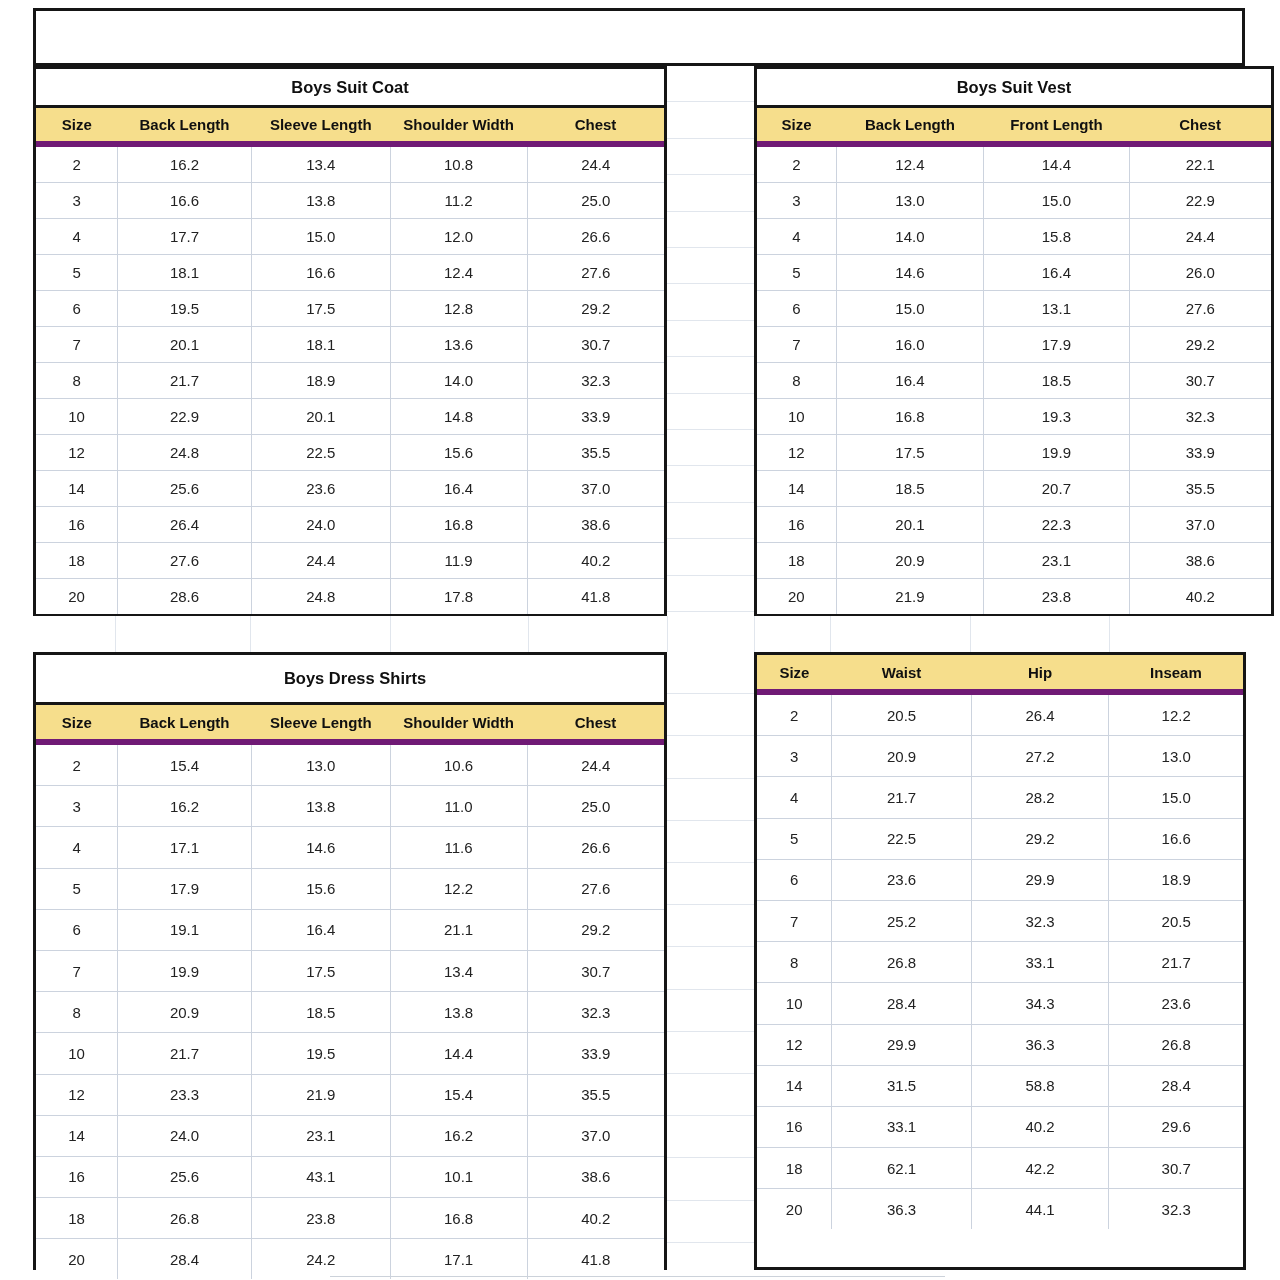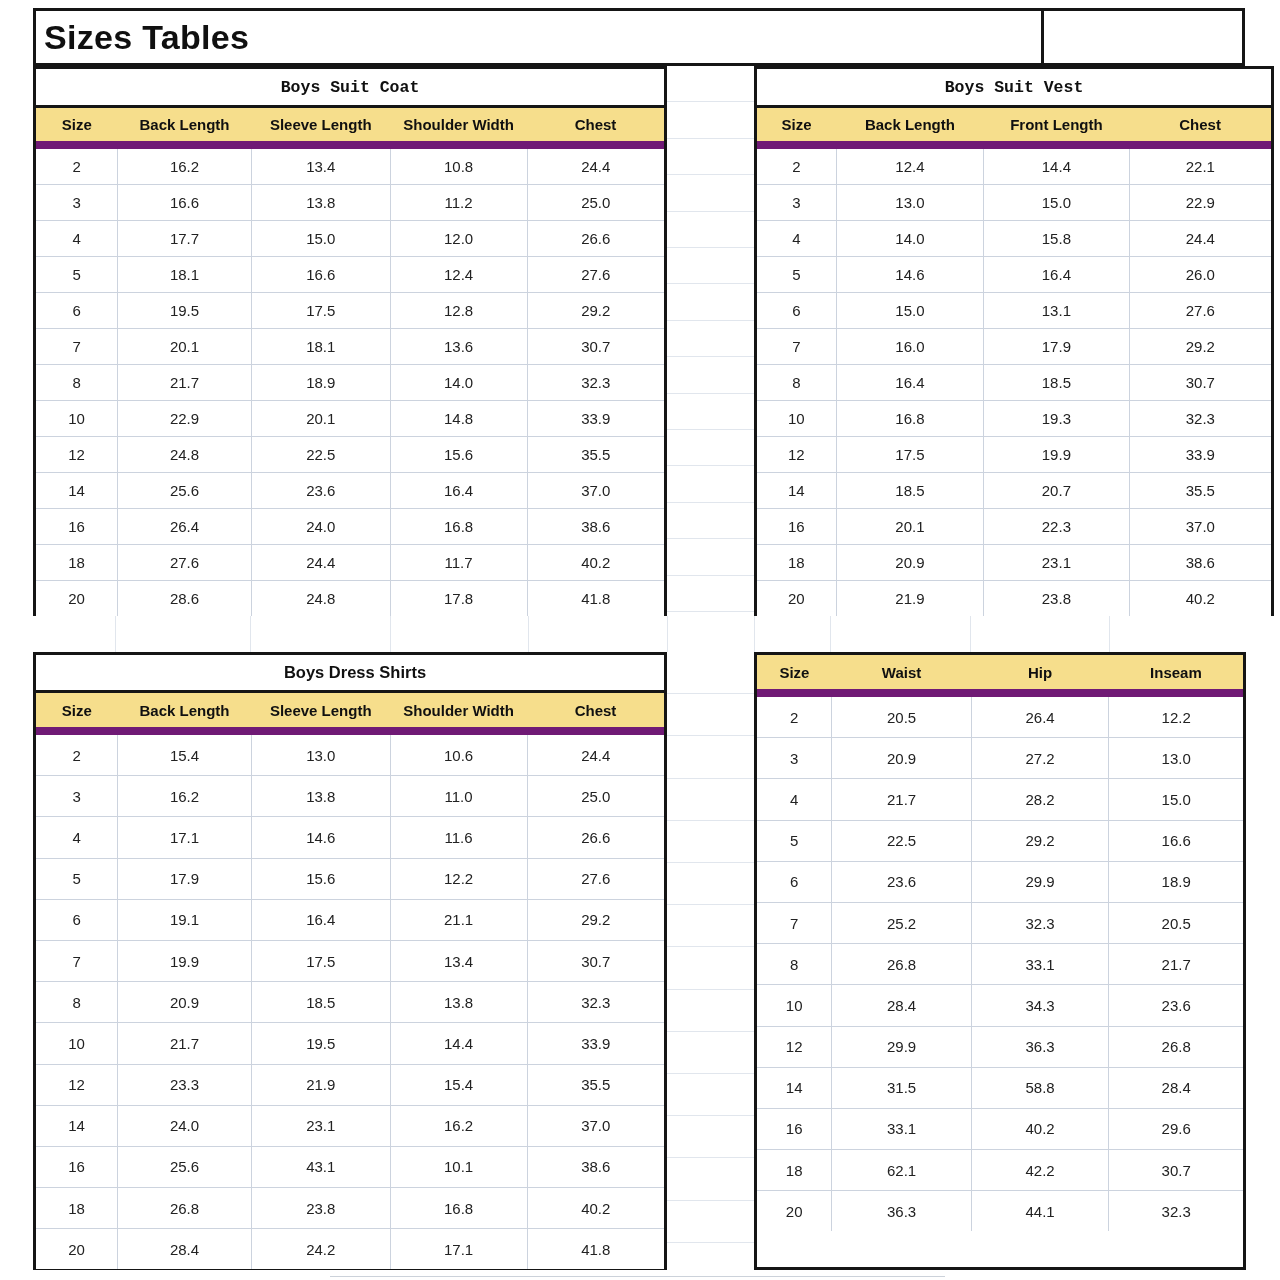--- a/index.html
+++ b/index.html
@@ -36,28 +36,28 @@
   #coat   { left:33px;  top:66px;  width:634px; height:550px; }
   #vest   { left:754px; top:66px;  width:520px; height:550px; }
   #shirts { left:33px;  top:652px; width:634px; height:618px; }
   #pants  { left:754px; top:652px; width:492px; height:618px; }
 
   .caption {
     border-bottom:3px solid #151515; box-sizing:border-box;
     display:flex; align-items:center; justify-content:center;
     font-weight:700; font-size:16.5px; color:#101010; background:#ffffff;
   }
-  .top .caption    { height:39px;font-family:Liberation Mono, monospace; }
-  .bottom .caption { height:38px;padding-left:10px; }
+  .top .caption    { height:39px; }
+  .bottom .caption { height:50px;padding-left:10px; }
 
   table { width:100%; border-collapse:collapse; table-layout:fixed; }
   thead th {
     background:var(--hdr,#F6DE8C);
     font-weight:700; font-size:15px; color:#101010;
-    border-bottom:8px solid #701a75;
+    border-bottom:6px solid #701a75;
     padding:0; text-align:center;
   }
   .top    thead th { height:33px; }
   .bottom thead th { height:34px; }
 
   tbody td {
     text-align:center; font-size:15px; color:#222222;
     border-top:1px solid #ccd3de;
     padding:0; background:#ffffff;
   }
@@ -88,23 +88,20 @@
   .bottom-faint-line {
     position:absolute; left:330px; top:1276px; width:615px; height:1px; background:#ccd2da;
   }
 </style>
 </head>
 <body>
 
 <div class="page">
 
   <div class="title-band">
-    <div class="title-cell">
-      <h1>Sizes Tables</h1>
-    </div>
     <div class="title-empty"></div>
   </div>
 
   <div class="tblwrap top" id="coat">
     <div class="caption">Boys Suit Coat</div>
     <table class="tbl5">
       <colgroup>
           <col>
           <col>
           <col>
@@ -195,21 +192,21 @@
             <td>16</td>
             <td>26.4</td>
             <td>24.0</td>
             <td>16.8</td>
             <td>38.6</td>
           </tr>
           <tr>
             <td>18</td>
             <td>27.6</td>
             <td>24.4</td>
-            <td>11.7</td>
+            <td>11.9</td>
             <td>40.2</td>
           </tr>
           <tr>
             <td>20</td>
             <td>28.6</td>
             <td>24.8</td>
             <td>17.8</td>
             <td>41.8</td>
           </tr>
         </tbody>

